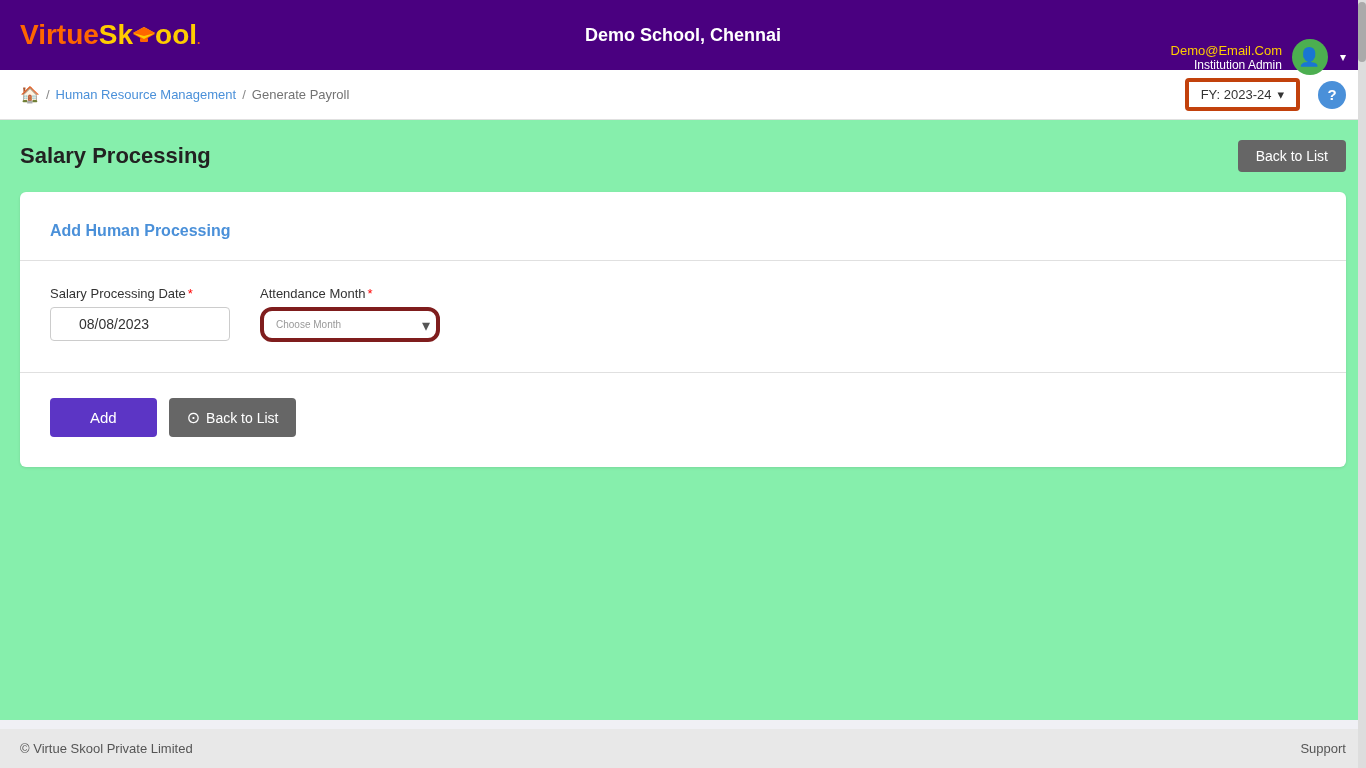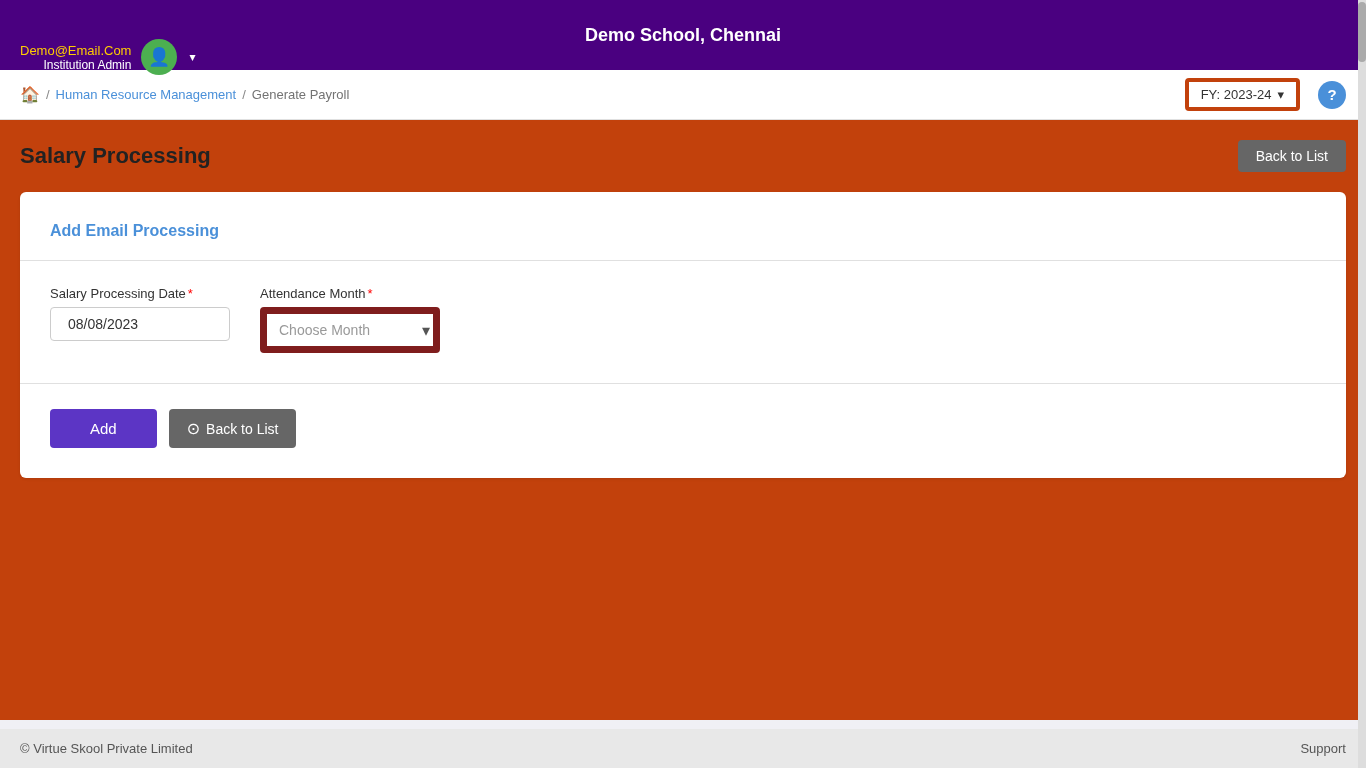--- a/index.html
+++ b/index.html
@@ -133,21 +133,21 @@
       height: 60px;
       background: #aaa;
       border-radius: 4px;
       position: absolute;
       top: 2px;
     }
 
     
     .main-content {
       padding: 20px 20px;
-      background: #c2410c;
+      background: #86efac;
       min-height: 600px;
     }
     .page-header {
       display: flex;
       justify-content: space-between;
       align-items: center;
       margin-bottom: 20px;
     }
     .page-title {
       font-size: 22px;
@@ -196,34 +196,34 @@
       font-size: 13px;
       color: #333;
     }
     .required-star {
       color: red;
       margin-left: 2px;
     }
     .form-input {
       border: 1px solid #ccc;
       border-radius: 4px;
-      padding: 8px 17px;
+      padding: 8px 28px;
       font-size: 14px;
       width: 180px;
       color: #333;
     }
     .form-select-wrapper {
       position: relative;
       width: 180px;
     }
     .form-select {
-      border: 7px solid #7f1d1d;
-      border-radius: 4px;
+      border: 4px solid #7f1d1d;
+      border-radius: 12px;
       padding: 8px 12px;
-      font-size: 14px;
+      font-size: 10px;
       width: 180px;
       color: #999;
       appearance: none;
       background: white;
       cursor: pointer;
     }
     .select-arrow {
       position: absolute;
       right: 10px;
       top: 50%;
@@ -280,20 +280,30 @@
       width: 1366px;
     }
 
     
     .logo-cap-svg { vertical-align: middle; margin-bottom: 4px; }
   </style>
 </head>
 <body>
 
 <div class="header">
+  <div class="logo-area">
+    <span class="logo-text">
+      <span class="logo-virtue">Virtue</span><span class="logo-skool">Sk</span><svg class="logo-cap-svg" width="22" height="18" viewBox="0 0 22 18">
+        <polygon points="11,2 22,8 11,14 0,8" fill="#ff6600"></polygon>
+        <rect x="7" y="12" width="8" height="4" rx="1" fill="#ff6600"></rect>
+        <polygon points="11,1 22,7 11,13 0,7" fill="#ffcc00"></polygon>
+        <polygon points="11,1 22,7 11,10 0,7" fill="#ff6600"></polygon>
+      </svg><span class="logo-skool">ool</span><span class="logo-dot">.</span>
+    </span>
+  </div>
   <div class="header-title">Demo School, Chennai</div>
   <div class="header-user">
     <div class="user-info-text">
       <span class="user-email">Demo@Email.Com</span>
       <span class="user-role">Institution Admin</span>
     </div>
     <div class="avatar-circle">👤</div>
     <span class="dropdown-arrow">▾</span>
   </div>
 </div>
@@ -315,21 +325,21 @@
   </div>
 </div>
 
 <div class="main-content">
   <div class="page-header">
     <h1 class="page-title">Salary Processing</h1>
     <button class="back-to-list-btn-top">Back to List</button>
   </div>
 
   <div class="form-card">
-    <div class="form-section-title">Add Email Processing</div>
+    <div class="form-section-title">Add Human Processing</div>
     <hr class="form-divider">
 
     <div class="form-row">
       <div class="form-group">
         <label class="form-label">
           <span>Salary Processing Date</span><span class="required-star">*</span>
         </label>
         <input class="form-input" type="text" value="08/08/2023" style="">
       </div>
 

